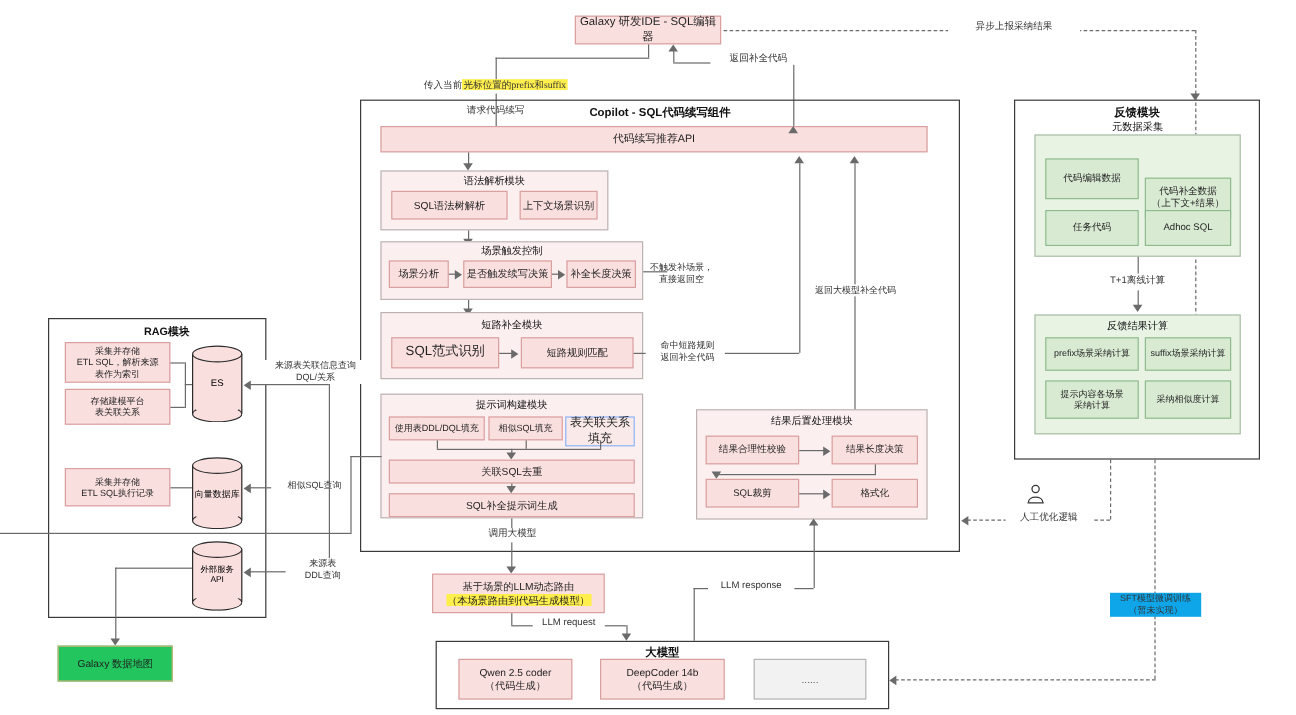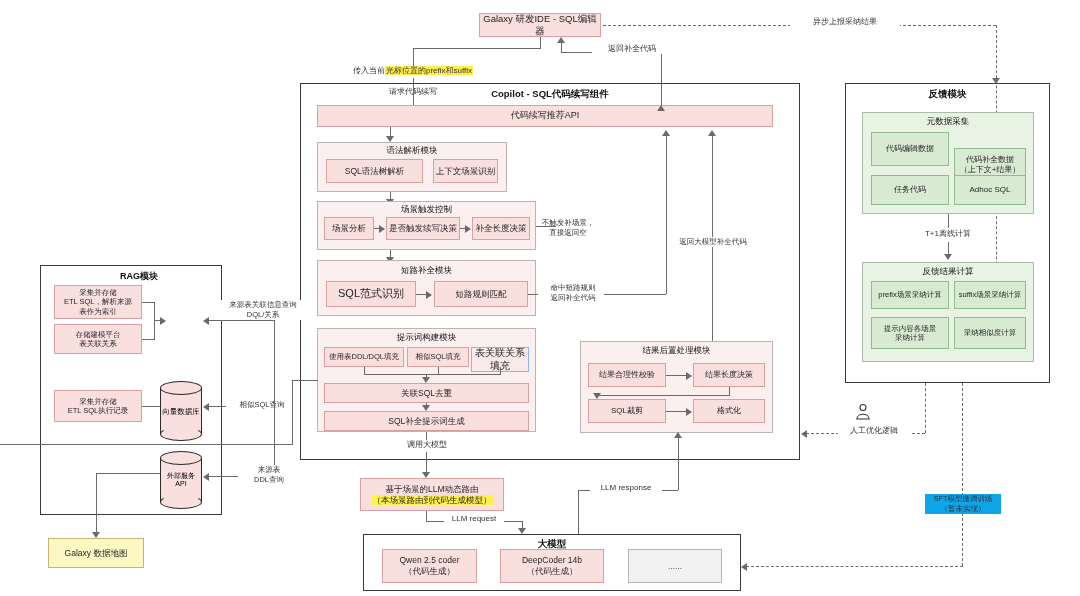--- a/index.html
+++ b/index.html
@@ -40,21 +40,21 @@
     background: #d9ead3;
     border: 1px solid #8fbc8f;
     color: #1f1f1f;
   }
   .green-soft {
     background: #e8f3e4;
     border: 1px solid #a9bda6;
     color: #1f1f1f;
   }
   .tan {
-    background: #fef9c3;
+    background: #22c55e;
     border: 1px solid #c9b377;
     color: #1f1f1f;
   }
   .grey {
     background: #f2f2f2;
     border: 1px solid #b5b5b5;
     color: #555;
   }
   .blueborder {
     background: #fae9e9;
@@ -123,21 +123,21 @@
 </head>
 <body>
 
 <div id="canvas">
 
   <div class="box pink" style="left:479px; top:13px; width:122px; height:24px; font-size:9.5px;">Galaxy 研发IDE - SQL编辑器</div>
 
   <div class="ln lnv" style="left:540px; top:37px; width:1px; height:11px;"></div>
   <div class="ln lnh" style="left:413px; top:48px; width:128px; height:1px;"></div>
   <div class="ln lnv" style="left:413px; top:48px; width:1px; height:20px;"></div>
-  <div class="lbl" style="left:303px; top:56px; width:220px; font-size:8px;">
+  <div class="lbl" style="left:303px; top:56px; width:220px; font-size:8px;font-family:Liberation Serif, serif;">
     <span>传入当前</span><span class="hl">光标位置的prefix和suffix</span><br>
     <span>请求代码续写</span>
   </div>
   <div class="ln lnv" style="left:413px; top:78px; width:1px; height:30px;"></div>
   <div class="arr arr-d" style="left:409px; top:106px;"></div>
 
   <div class="ln lnv" style="left:561px; top:42px; width:1px; height:10px;"></div>
   <div class="arr arr-u" style="left:557px; top:37px;"></div>
   <div class="ln lnh" style="left:561px; top:52px; width:100px; height:1px;"></div>
   <div class="ln lnv" style="left:661px; top:52px; width:1px; height:58px;"></div>
@@ -277,20 +277,26 @@
 
   <div class="ln lnh" style="left:142px; top:302px; width:12px; height:1px;"></div>
   <div class="ln lnh" style="left:142px; top:339px; width:12px; height:1px;"></div>
   <div class="ln lnv" style="left:154px; top:302px; width:1px; height:38px;"></div>
   <div class="ln lnh" style="left:154px; top:320px; width:8px; height:1px;"></div>
   <div class="arr arr-r" style="left:160px; top:317px;"></div>
 
   <div class="ln lnh" style="left:142px; top:406px; width:20px; height:1px;"></div>
   <div class="arr arr-r" style="left:160px; top:403px;"></div>
 
+  <div class="cyl" style="left:160px; top:288px; width:42px; height:64px;">
+    <div class="body"></div>
+    <div class="bot"></div>
+    <div class="top"></div>
+    <div class="cap" style="font-size:8px;">ES</div>
+  </div>
   <div class="cyl" style="left:160px; top:381px; width:42px; height:60px;">
     <div class="body"></div>
     <div class="bot"></div>
     <div class="top"></div>
     <div class="cap" style="font-size:7.5px;">向量数据库</div>
   </div>
   <div class="cyl" style="left:160px; top:451px; width:42px; height:58px;">
     <div class="body"></div>
     <div class="bot"></div>
     <div class="top"></div>
@@ -322,21 +328,21 @@
   <div class="ln lnh" style="left:0px; top:444px; width:293px; height:1px;"></div>
 
   <div class="box tan" style="left:48px; top:538px; width:96px; height:30px; font-size:8.5px;">Galaxy 数据地图</div>
 
   <div class="box outline" style="left:845px; top:83px; width:205px; height:300px;"></div>
   <div class="container-title" style="left:845px; top:88px; width:205px; font-size:9.5px;">反馈模块</div>
 
   <div class="arr arr-d" style="left:992px; top:78px;"></div>
 
   <div class="box green-soft" style="left:862px; top:112px; width:172px; height:102px;"></div>
-  <div class="container-title" style="left:862px; top:116px; width:172px; font-size:8.5px; font-weight:normal;">元数据采集</div>
+  <div class="container-title" style="left:862px; top:100px; width:172px; font-size:8.5px; font-weight:normal;">元数据采集</div>
   <div class="box green" style="left:871px; top:132px; width:78px; height:34px; font-size:8px;">代码编辑数据</div>
   <div class="box green" style="left:954px; top:148px; width:72px; height:34px; font-size:8px;">代码补全数据
 （上下文+结果）</div>
   <div class="box green" style="left:871px; top:175px; width:78px; height:30px; font-size:8px;">任务代码</div>
   <div class="box green" style="left:954px; top:175px; width:72px; height:30px; font-size:8px;">Adhoc SQL</div>
 
   <div class="ln lnv" style="left:948px; top:214px; width:1px; height:14px;"></div>
   <div class="lbl" style="left:912px; top:229px; width:72px; font-size:8px; background:#fff;">T+1离线计算</div>
   <div class="ln lnv" style="left:948px; top:242px; width:1px; height:14px;"></div>
   <div class="arr arr-d" style="left:944px; top:254px;"></div>

